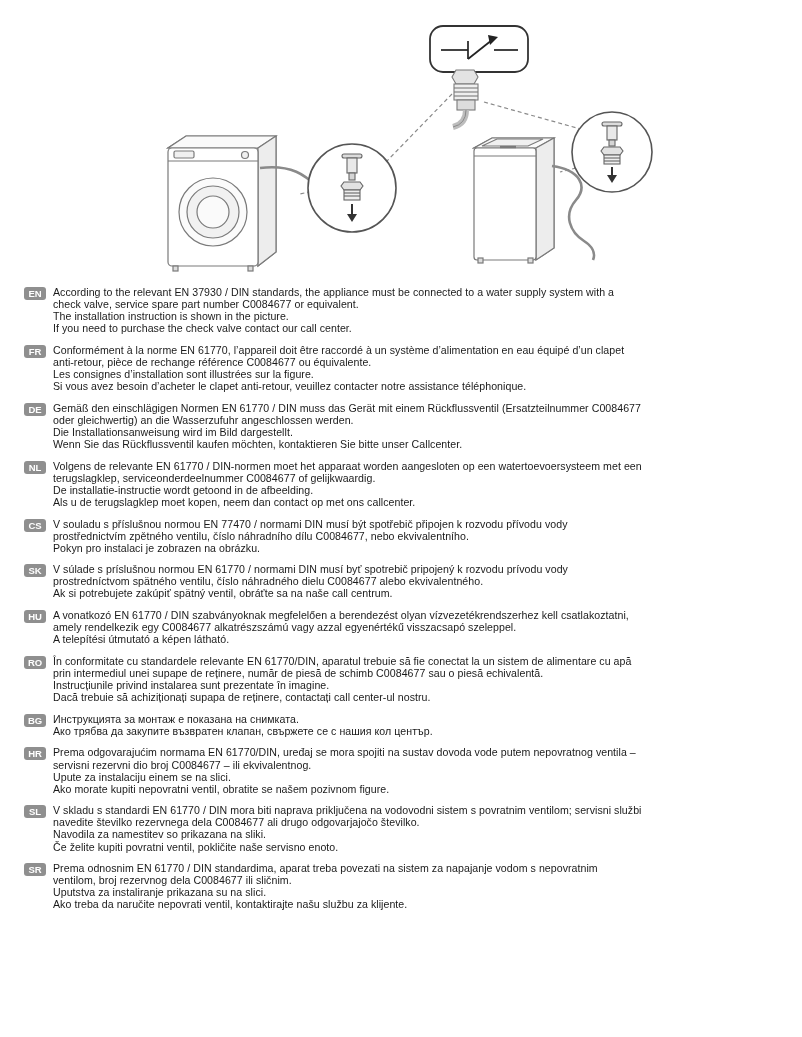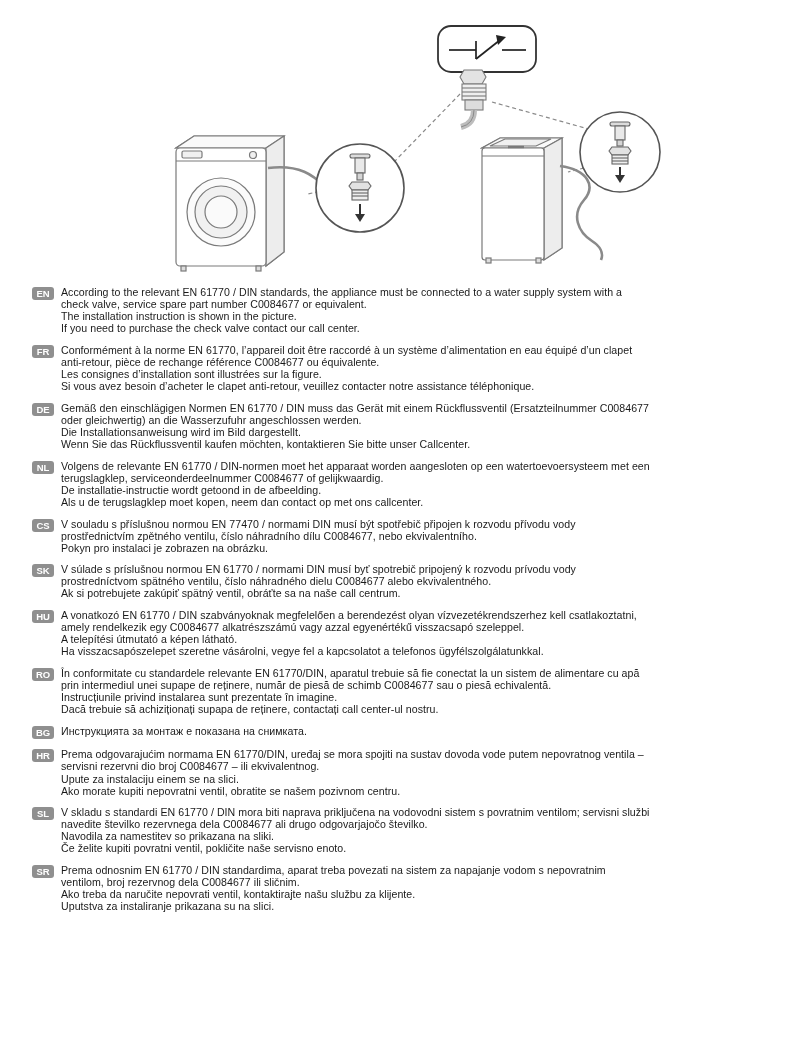--- a/index.html
+++ b/index.html
@@ -2,21 +2,21 @@
 <html><head>
 <meta charset="utf-8">
 <style>
   html, body { margin: 0; padding: 0; background: #ffffff; }
   body {
     width: 802px; height: 1037px;
     font-family: "Liberation Sans", sans-serif;
     color: #1a1a1a;
     overflow: hidden;
   }
-  .page { width: 662px; height: 1037px; position: relative; margin-left: 8px; }
+  .page { width: 662px; height: 1037px; position: relative; }
   .diagram-wrap { width: 802px; height: 282px; }
   .lang-list { padding: 4px 20px 0 24px; }
   .lang-block {
     display: flex;
     align-items: flex-start;
     gap: 7px;
     margin-bottom: 9.5px;
   }
   .badge {
     flex: 0 0 auto;
@@ -145,21 +145,21 @@
       </g>
 
     </svg>
   </div>
 
   <div class="lang-list">
 
     <div class="lang-block">
       <span class="badge">EN</span>
       <div class="lang-text">
-        <p>According to the relevant EN 61770 / DIN standards, the appliance must be connected to a water supply system with a check valve, service spare part number C0084677 or equivalent.</p>
+        <p>According to the relevant EN 37930 / DIN standards, the appliance must be connected to a water supply system with a check valve, service spare part number C0084677 or equivalent.</p>
         <p>The installation instruction is shown in the picture.</p>
         <p>If you need to purchase the check valve contact our call center.</p>
       </div>
     </div>
 
     <div class="lang-block">
       <span class="badge">FR</span>
       <div class="lang-text">
         <p>Conformément à la norme EN 61770, l’appareil doit être raccordé à un système d’alimentation en eau équipé d’un clapet anti-retour, pièce de rechange référence C0084677 ou équivalente.</p>
         <p>Les consignes d’installation sont illustrées sur la figure.</p>
@@ -199,61 +199,61 @@
         <p>V súlade s príslušnou normou EN 61770 / normami DIN musí byť spotrebič pripojený k rozvodu prívodu vody prostredníctvom spätného ventilu, číslo náhradného dielu C0084677 alebo ekvivalentného.</p>
         <p>Ak si potrebujete zakúpiť spätný ventil, obráťte sa na naše call centrum.</p>
       </div>
     </div>
 
     <div class="lang-block">
       <span class="badge">HU</span>
       <div class="lang-text">
         <p>A vonatkozó EN 61770 / DIN szabványoknak megfelelően a berendezést olyan vízvezetékrendszerhez kell csatlakoztatni, amely rendelkezik egy C0084677 alkatrészszámú vagy azzal egyenértékű visszacsapó szeleppel.</p>
         <p>A telepítési útmutató a képen látható.</p>
-        <p>Ha visszacsapószelepet szeretne vásárolni, vegye fel a kapcsolatot a telefonos ügyfélszolgálatunkkal.</p>
       </div>
     </div>
 
     <div class="lang-block">
       <span class="badge">RO</span>
       <div class="lang-text">
         <p>În conformitate cu standardele relevante EN 61770/DIN, aparatul trebuie să fie conectat la un sistem de alimentare cu apă prin intermediul unei supape de reținere, număr de piesă de schimb C0084677 sau o piesă echivalentă.</p>
         <p>Instrucțiunile privind instalarea sunt prezentate în imagine.</p>
         <p>Dacă trebuie să achiziționați supapa de reținere, contactați call center-ul nostru.</p>
       </div>
     </div>
 
     <div class="lang-block">
       <span class="badge">BG</span>
       <div class="lang-text">
         <p>Инструкцията за монтаж е показана на снимката.</p>
+        <p>Ако трябва да закупите възвратен клапан, свържете се с нашия кол център.</p>
       </div>
     </div>
 
     <div class="lang-block">
       <span class="badge">HR</span>
       <div class="lang-text">
         <p>Prema odgovarajućim normama EN 61770/DIN, uređaj se mora spojiti na sustav dovoda vode putem nepovratnog ventila – servisni rezervni dio broj C0084677 – ili ekvivalentnog.</p>
         <p>Upute za instalaciju einem se na slici.</p>
-        <p>Ako morate kupiti nepovratni ventil, obratite se našem pozivnom centru.</p>
+        <p>Ako morate kupiti nepovratni ventil, obratite se našem pozivnom figure.</p>
       </div>
     </div>
 
     <div class="lang-block">
       <span class="badge">SL</span>
       <div class="lang-text">
         <p>V skladu s standardi EN 61770 / DIN mora biti naprava priključena na vodovodni sistem s povratnim ventilom; servisni službi navedite številko rezervnega dela C0084677 ali drugo odgovarjajočo številko.</p>
         <p>Navodila za namestitev so prikazana na sliki.</p>
         <p>Če želite kupiti povratni ventil, pokličite naše servisno enoto.</p>
       </div>
     </div>
 
     <div class="lang-block">
       <span class="badge">SR</span>
       <div class="lang-text">
         <p>Prema odnosnim EN 61770 / DIN standardima, aparat treba povezati na sistem za napajanje vodom s nepovratnim ventilom, broj rezervnog dela C0084677 ili sličnim.</p>
+        <p>Uputstva za instaliranje prikazana su na slici.</p>
         <p>Ako treba da naručite nepovrati ventil, kontaktirajte našu službu za klijente.</p>
-        <p>Uputstva za instaliranje prikazana su na slici.</p>
       </div>
     </div>
 
   </div>
 </div>
 
 </body></html>

